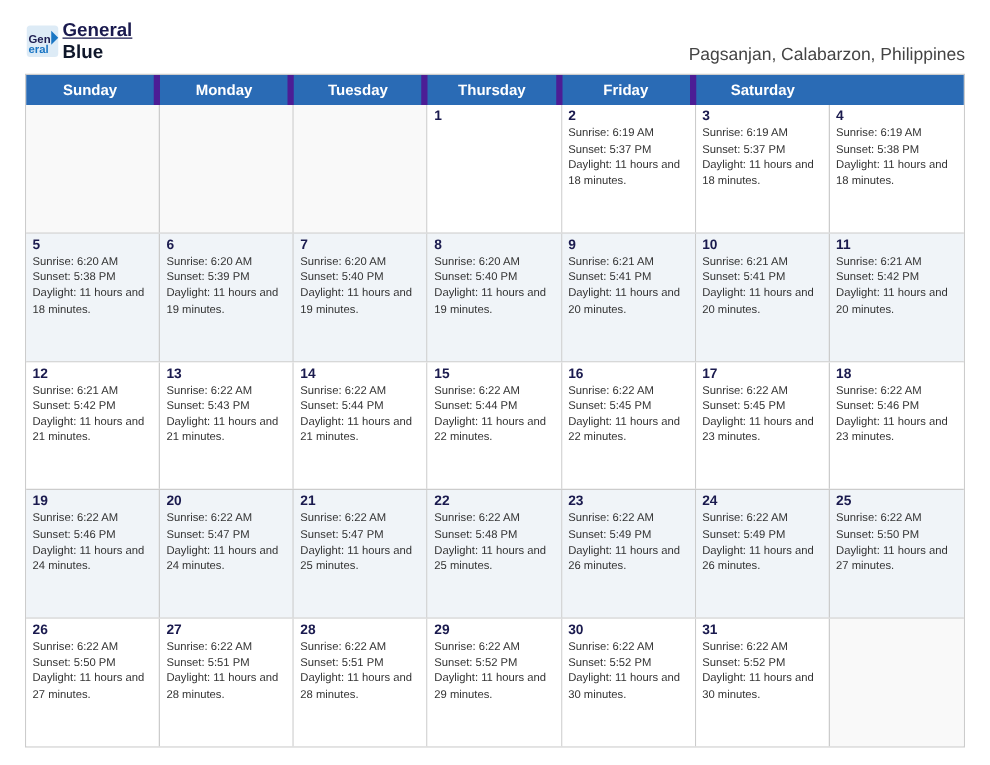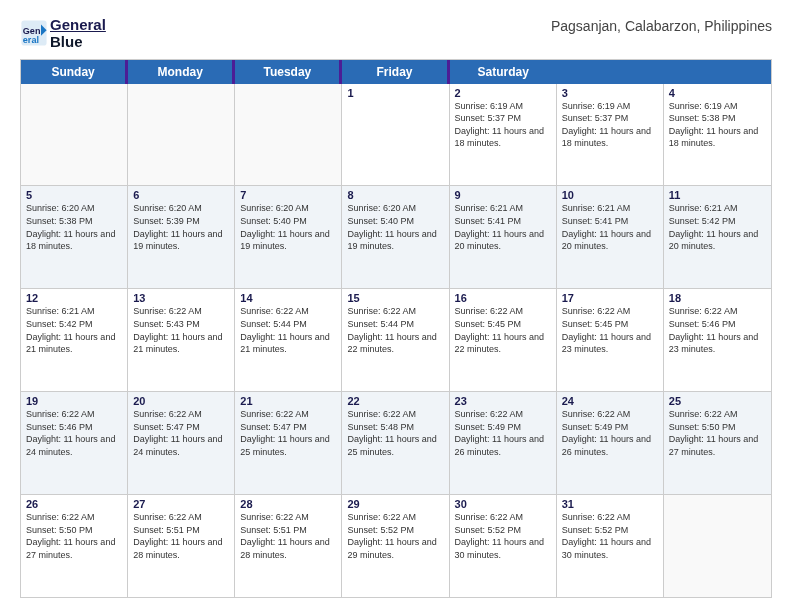--- a/index.html
+++ b/index.html
@@ -38,40 +38,40 @@
     }
     .main-title {
       font-size: 32px;
       font-weight: bold;
       color: #1a1a4e;
       line-height: 1.1;
     }
     .subtitle {
       font-size: 14px;
       color: #444;
-      margin-top: 2px;
+      margin-top: 19px;
     }
     .calendar {
       flex: 1;
       display: flex;
       flex-direction: column;
       border: 1px solid #ccc;
     }
     .cal-header {
       display: grid;
       grid-template-columns: repeat(7, 1fr);
       background: #2a6bb5;
     }
     .cal-header-cell {
       color: #fff;
       font-size: 12px;
       font-weight: bold;
       padding: 5px 4px;
       text-align: center;
-      border-right: 3px solid #4c1d95;
+      border-right: 5px solid #4c1d95;
     }
     .cal-header-cell:last-child {
       border-right: none;
     }
     .cal-body {
       flex: 1;
       display: flex;
       flex-direction: column;
     }
     .cal-row {
@@ -135,20 +135,21 @@
     <div class="title-block">
       <div class="subtitle">Pagsanjan, Calabarzon, Philippines</div>
     </div>
   </div>
 
   <div class="calendar">
     <div class="cal-header">
     <div class="cal-header-cell">Sunday</div>
         <div class="cal-header-cell">Monday</div>
         <div class="cal-header-cell">Tuesday</div>
+        <div class="cal-header-cell">Thursday</div>
         <div class="cal-header-cell">Friday</div>
         <div class="cal-header-cell">Saturday</div>
       </div>
     <div class="cal-body">
     <div class="cal-row">
           <div class="cal-cell empty"></div>
           <div class="cal-cell empty"></div>
           <div class="cal-cell empty"></div>
           <div class="cal-cell">
             <span class="day-num">1</span>

